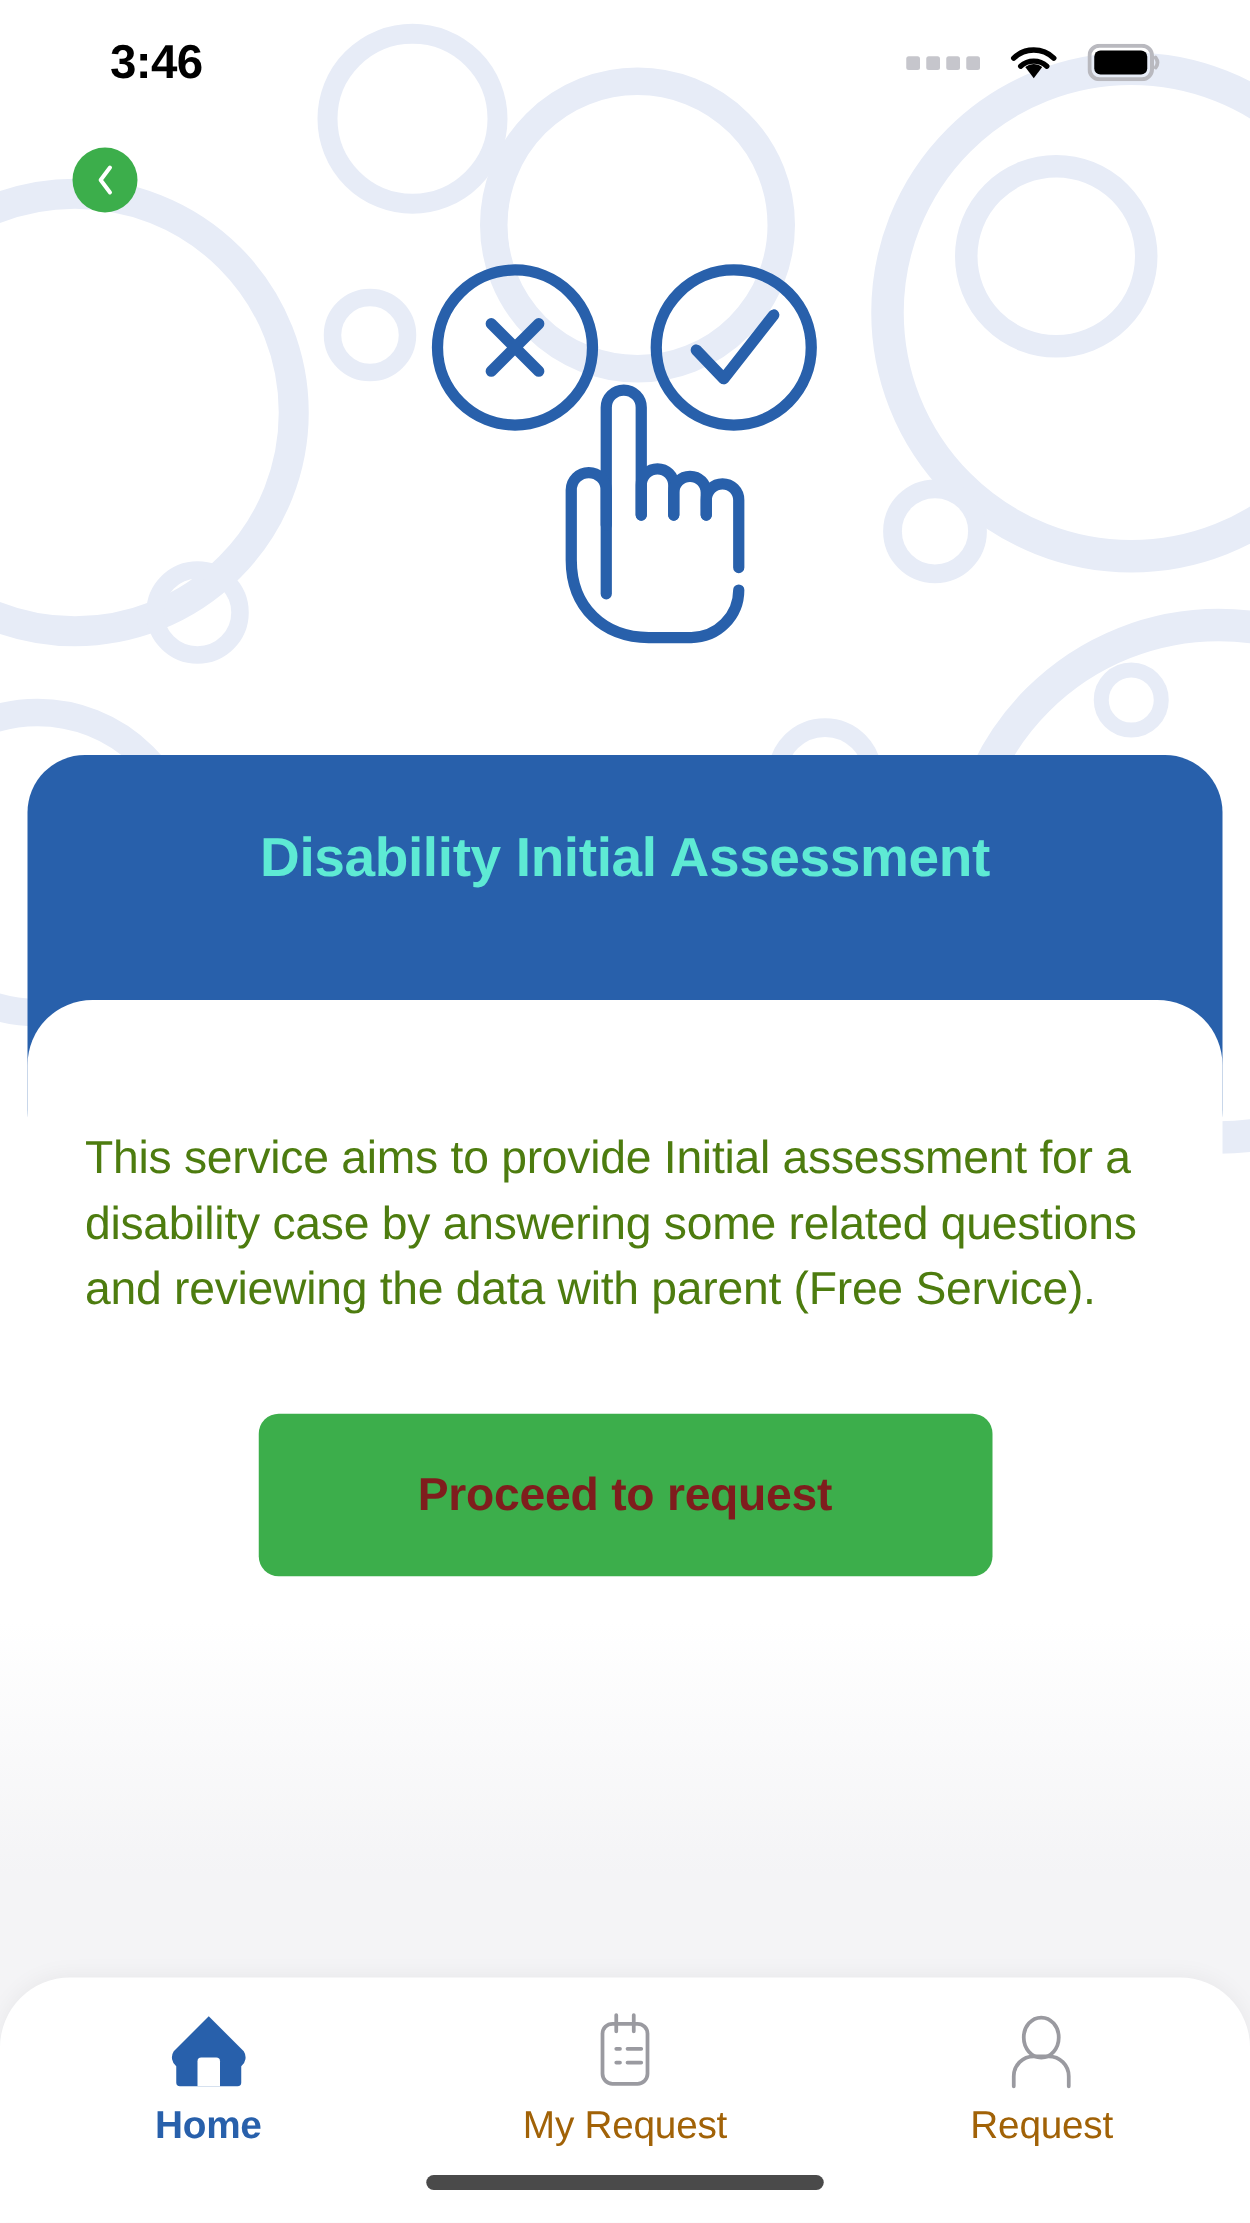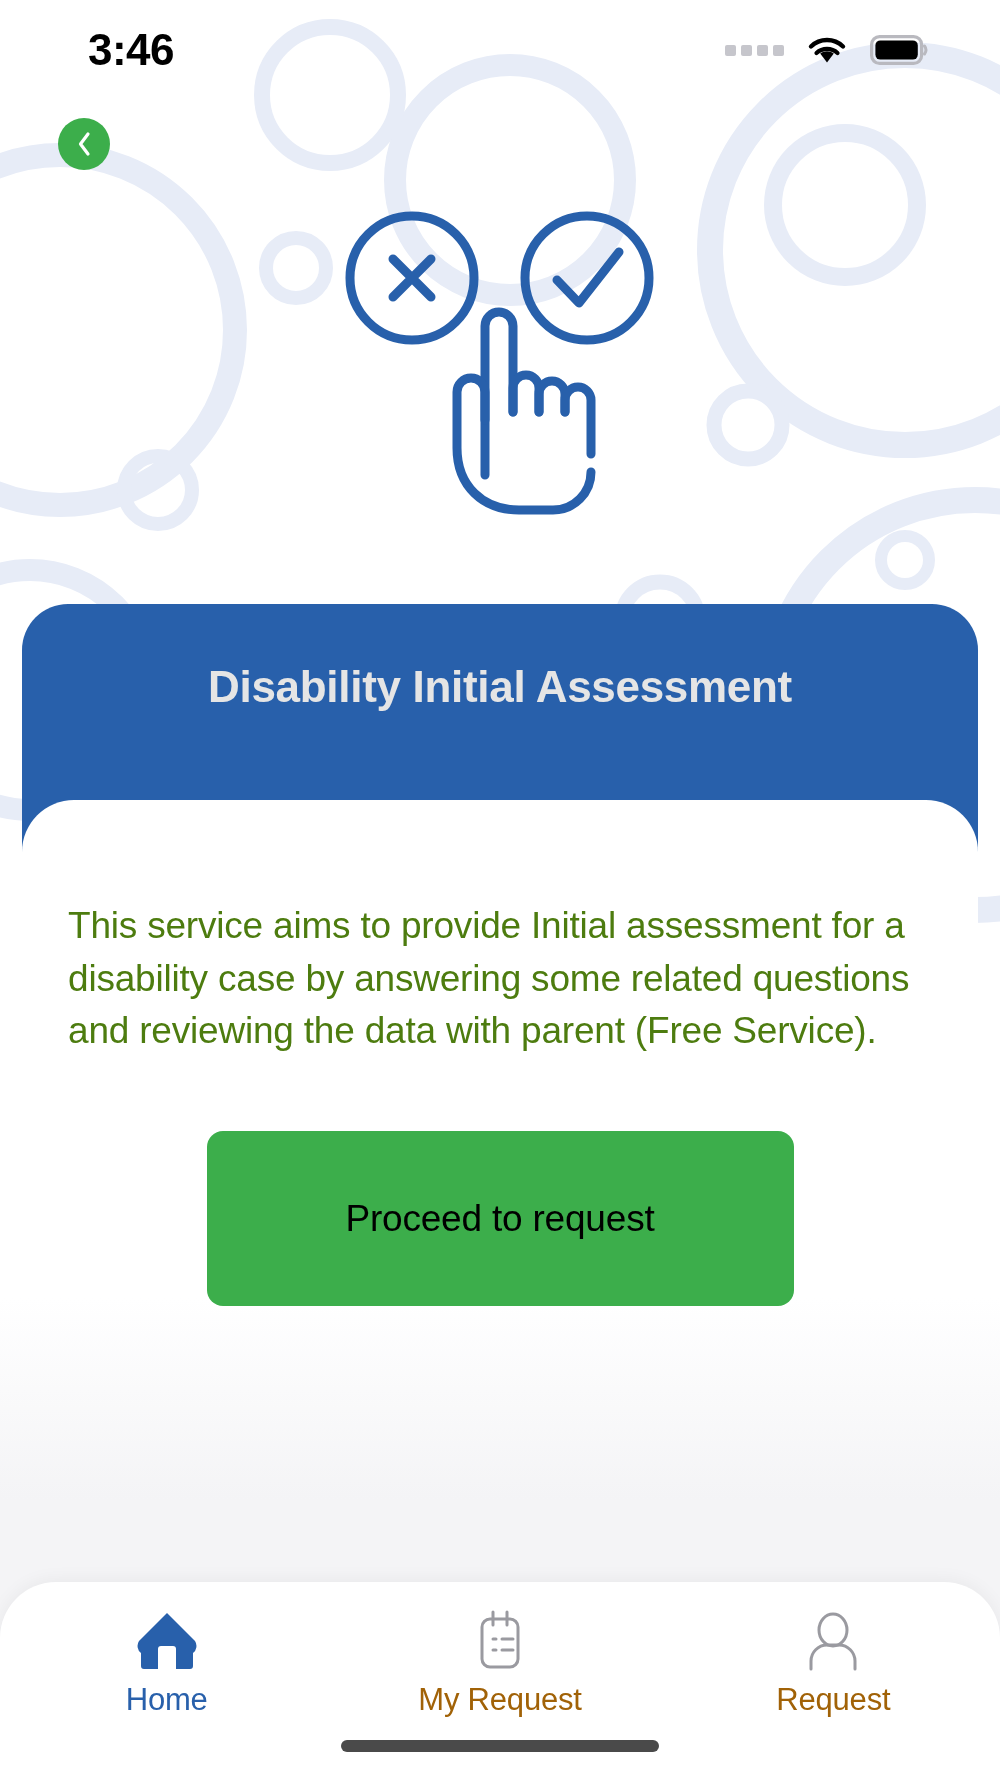--- a/index.html
+++ b/index.html
@@ -35,21 +35,21 @@
     top: 0; left: 0;
     width: 1000px;
     height: 100px;
     display: flex;
     align-items: center;
     justify-content: space-between;
     padding: 0 72px 0 88px;
     z-index: 20;
   }
   .status-time {
-    font-size: 44px;
+    font-size: 38px;
     font-weight: 600;
     color: #000000;
     letter-spacing: -0.5px;
   }
   .status-right {
     display: flex;
     align-items: center;
     gap: 22px;
   }
   .signal-dots {
@@ -101,21 +101,21 @@
     background: #2860ab;
     border-radius: 46px;
     z-index: 6;
   }
   .title-card-text {
     position: absolute;
     top: 58px;
     left: 0;
     width: 100%;
     text-align: center;
-    color: #e5e5e5;
+    color: #5eead4;
     font-size: 44px;
     font-weight: 700;
     letter-spacing: -0.3px;
   }
 
   
   .content-card {
     position: absolute;
     top: 800px;
     left: 22px;
@@ -141,27 +141,27 @@
     position: absolute;
     top: 1131px;
     left: 0;
     width: 1000px;
     display: flex;
     justify-content: center;
     z-index: 9;
   }
   .cta-btn {
     width: 587px;
-    height: 175px;
+    height: 130px;
     background: #3cae4b;
     border-radius: 16px;
     border: none;
-    color: #000000;
+    color: #7f1d1d;
     font-size: 37px;
-    font-weight: 400;
+    font-weight: 700;
     font-family: "Liberation Sans", sans-serif;
     cursor: pointer;
     display: flex;
     align-items: center;
     justify-content: center;
     letter-spacing: -0.2px;
   }
 
   
   .bottom-fade {
@@ -196,21 +196,21 @@
     align-items: center;
     gap: 8px;
     cursor: pointer;
   }
   .tab-icon { height: 66px; display: flex; align-items: center; justify-content: center; }
   .tab-label {
     font-size: 31px;
     color: #a16207;
     letter-spacing: -0.2px;
   }
-  .tab.active .tab-label { color: #2860ab; font-weight: 400; }
+  .tab.active .tab-label { color: #2860ab; font-weight: 700; }
 
   .home-indicator {
     position: absolute;
     bottom: 26px;
     left: 50%;
     transform: translateX(-50%);
     width: 318px;
     height: 12px;
     border-radius: 6px;
     background: #4a4a4a;

